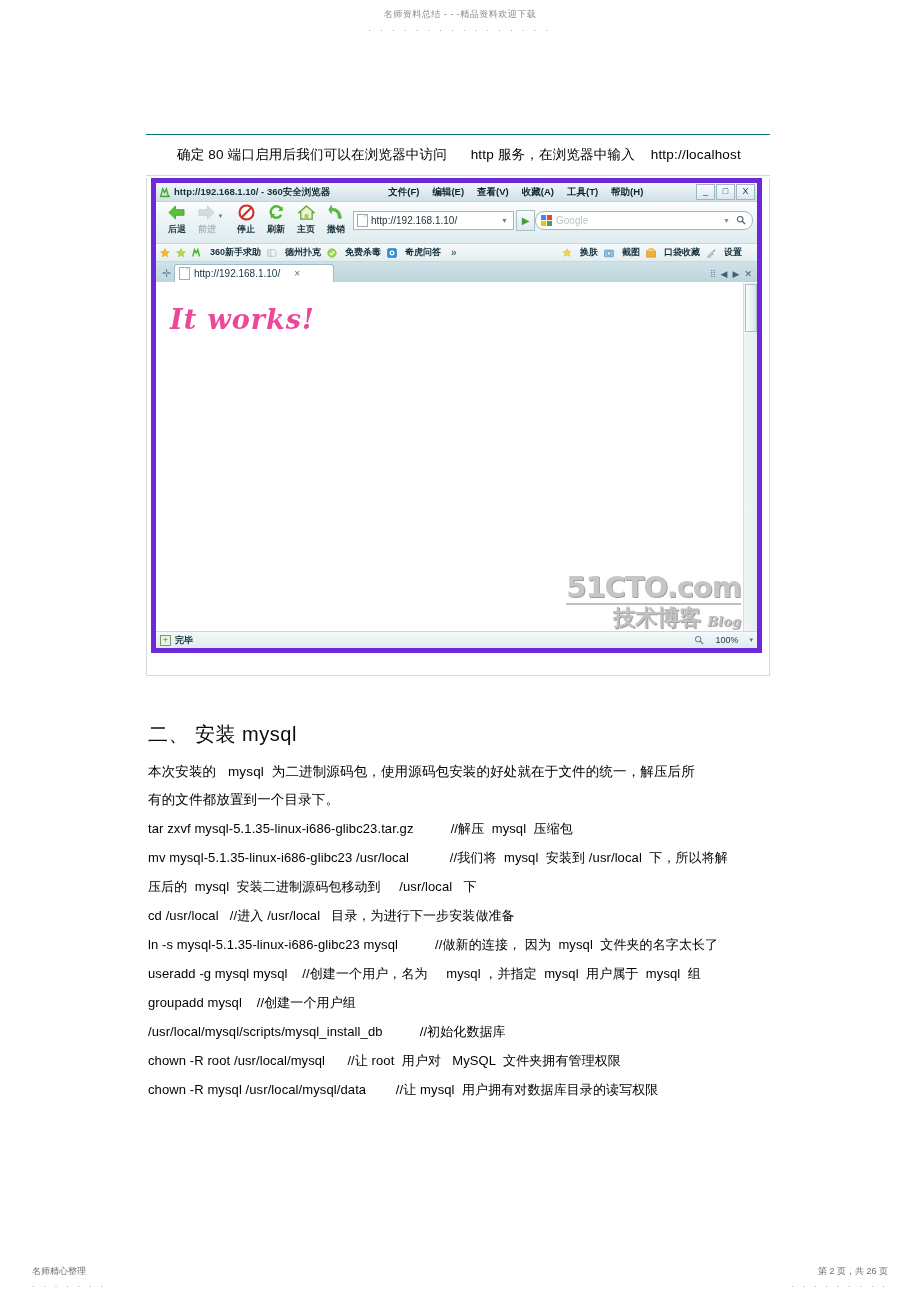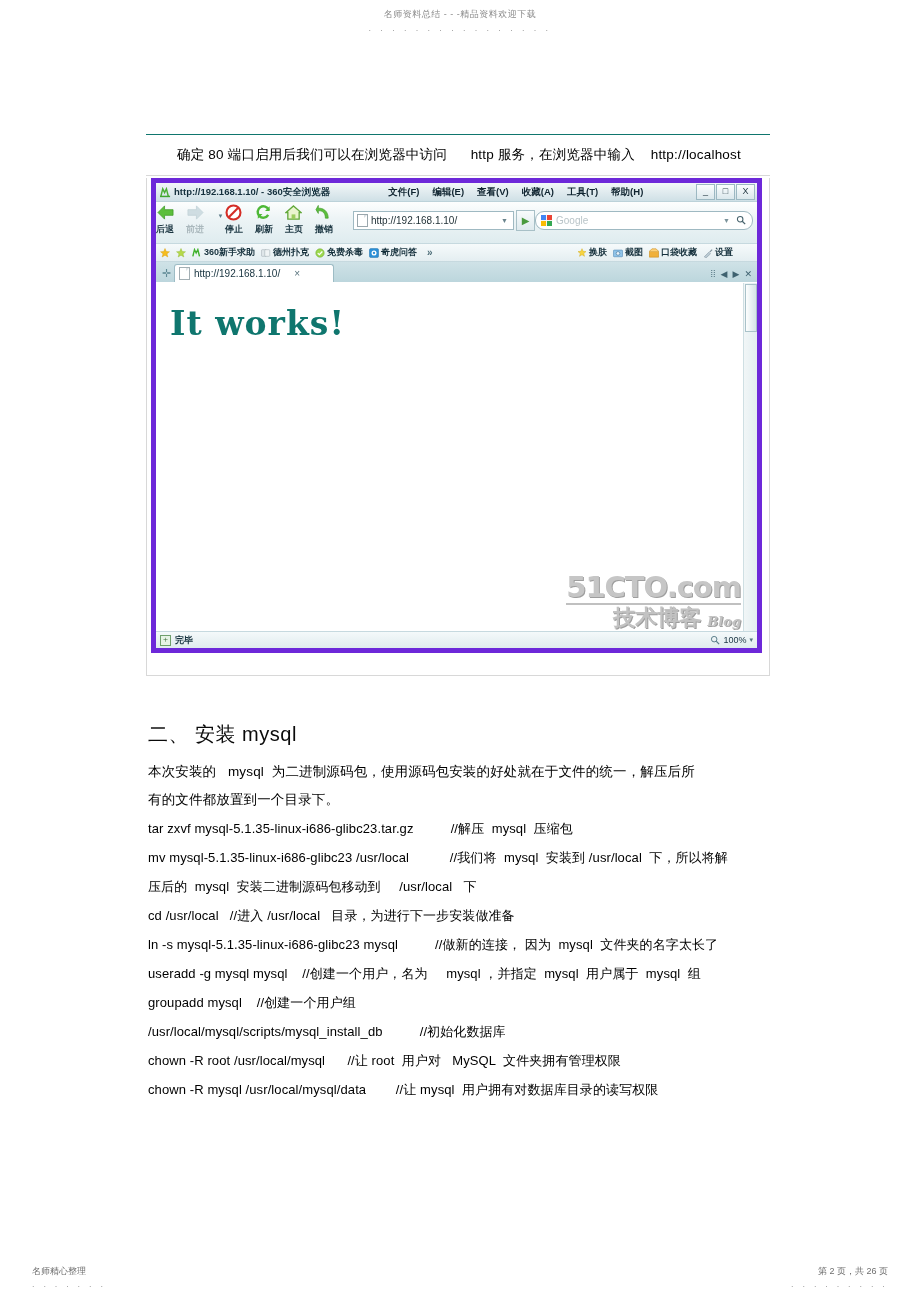--- a/index.html
+++ b/index.html
@@ -122,21 +122,21 @@
   .navbar {
     height: 40px;
     background: linear-gradient(to bottom,#fdfefe 0%, #edf4f6 40%, #dfecef 100%);
     display: flex;
     align-items: flex-start;
     border-bottom: 1px solid #c6d9df;
     padding-top: 1px;
   }
   .navbtn {
     width: 30px;
-    text-align: left;
+    text-align: right;
     position: relative;
     padding-top: 1px;
   }
   .navbtn .glyph { display:block; height: 20px; line-height: 20px; font-size: 17px; }
   .navbtn .lbl { display:block; font-size: 9px; font-weight: bold; color:#18333f; margin-top:-1px;}
   .navbtn.disabled .glyph { color:#c3cfd3; }
   .navbtn.disabled .lbl { color:#aab8bd; }
   .nav-caret {
     font-size: 7px; color:#5c7a86; width: 9px; padding-top: 9px; text-align:center;
   }
@@ -181,26 +181,26 @@
 
   
   .bookmarks {
     height: 17px;
     background: linear-gradient(to bottom,#f6fafb,#e4eef1);
     display:flex; align-items:center;
     border-bottom:1px solid #c6d9df;
     padding-left: 4px;
   }
   .bm {
-    display:flex;align-items:center;gap:2px;margin-right:6px;white-space:nowrap;
+    display:flex;align-items:center;gap:8px;margin-right:6px;white-space:nowrap;
   }
   .bm .bm-ic {width:10px;height:10px;flex:0 0 auto;}
   .bm .bm-lb {font-size:9px;color:#15303c;font-weight:bold;}
   .bm-chev{font-size:10px;color:#4d6d78;margin:0 10px 0 4px;font-weight:bold;}
-  .bm-right{margin-left:auto;display:flex;align-items:center;padding-right:18px;}
+  .bm-right{margin-left:auto;display:flex;align-items:center;padding-right:9px;}
 
   
   .tabstrip {
     height: 20px;
     background: linear-gradient(to bottom,#cfe2e7,#bcd6dd);
     display:flex; align-items:flex-end;
     padding-left: 3px;
     position: relative;
   }
   .tab-new {
@@ -226,26 +226,27 @@
   .viewport {
     height: 348px;
     background: #fff;
     position: relative;
     border-top: 1px solid #fff;
     overflow: hidden;
   }
   .itworks {
     font-family: "DejaVu Serif", "Liberation Serif", serif;
     font-weight: bold;
-    font-size: 33px;
+    font-size: 27px;
     letter-spacing: 1px;
-    color: #0f766e;
+    color: #ec4899;
     position:absolute;
     left: 14px;
     top: 21px;
+    font-style: italic;
   }
   .vp-scroll {
     position:absolute; right:0; top:0; width: 13px; height:100%;
     background: linear-gradient(to right,#f1f6f7,#e3edf0);
     border-left: 1px solid #cfdfe3;
   }
   .vp-scroll .thumb{
     position:absolute;top:1px;left:1px;width:10px;height:46px;
     background: linear-gradient(to right,#fdfefe,#d5e4e8);
     border:1px solid #a9c2c9;
@@ -282,21 +283,21 @@
   
   .statusbar{
     height: 16px;
     background: linear-gradient(to bottom,#f4f9fa,#e0ebee);
     border-top: 1px solid #c6d9df;
     display:flex; align-items:center;
     padding: 0 4px;
   }
   .st-ic{width:9px;height:9px;border:1px solid #6f9f6c;background:#e6f3e5;margin-right:4px;font-size:8px;line-height:8px;text-align:center;color:#3d6b3a;}
   .st-txt{font-size:9px;color:#17333f;font-weight:bold;}
-  .st-right{margin-left:auto;display:flex;align-items:center;gap:3px;}
+  .st-right{margin-left:auto;display:flex;align-items:center;gap:11px;}
   .st-zoom{font-size:9px;color:#1a3442;}
   .st-mag{width:10px;height:10px;}
   .st-caret{font-size:7px;color:#52737e;}
 
   .shot-spacer{
     border-left:1px solid #d8d8d8;
     border-right:1px solid #d8d8d8;
     border-bottom:1px solid #d8d8d8;
     height: 22px;
   }

